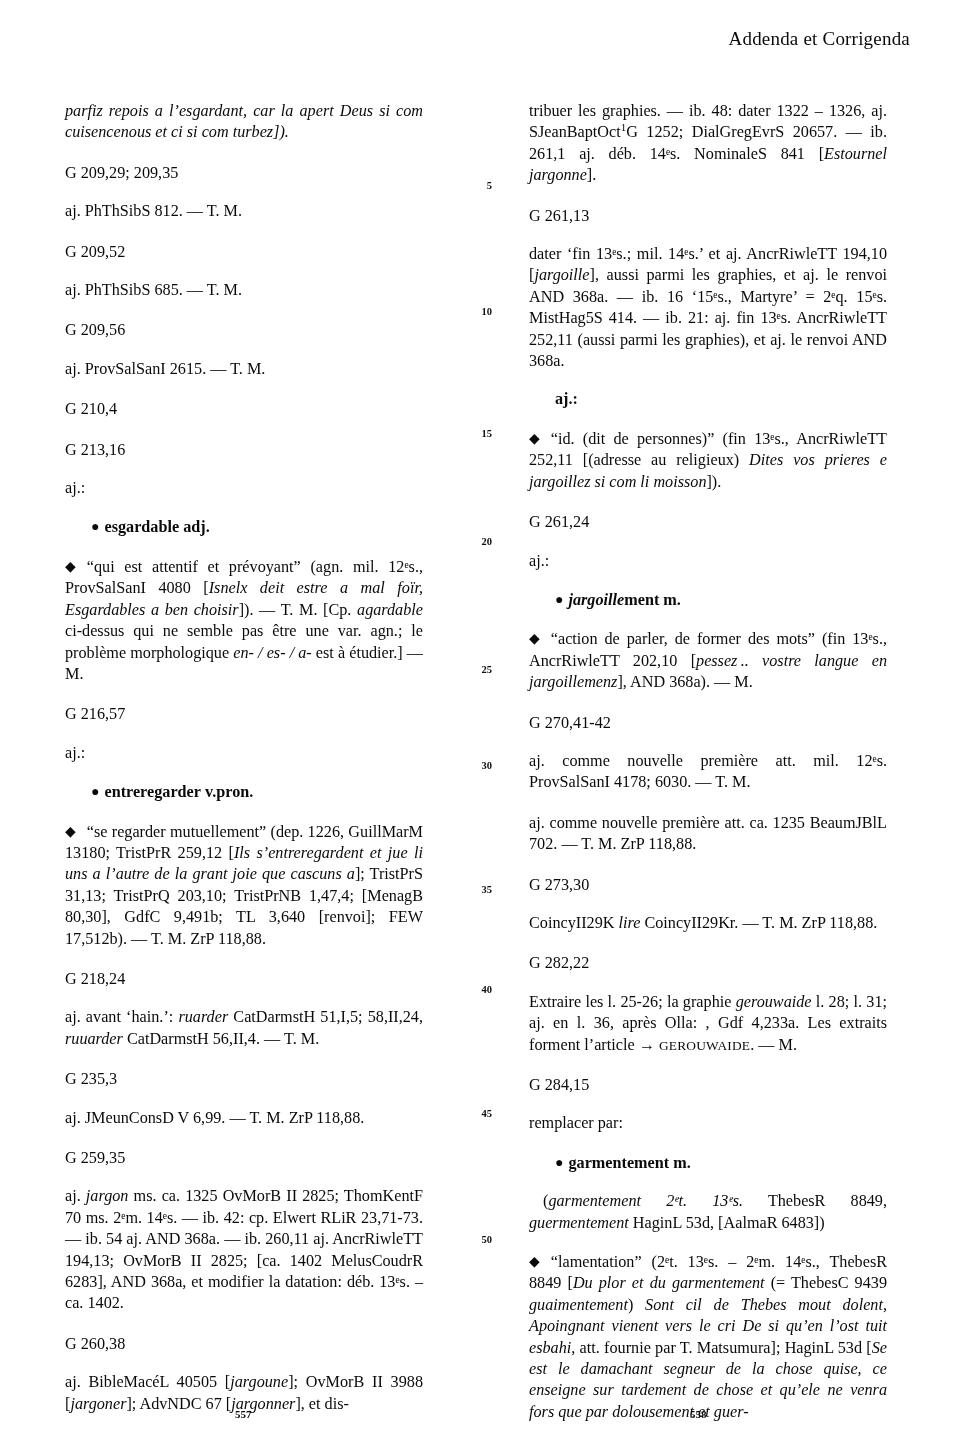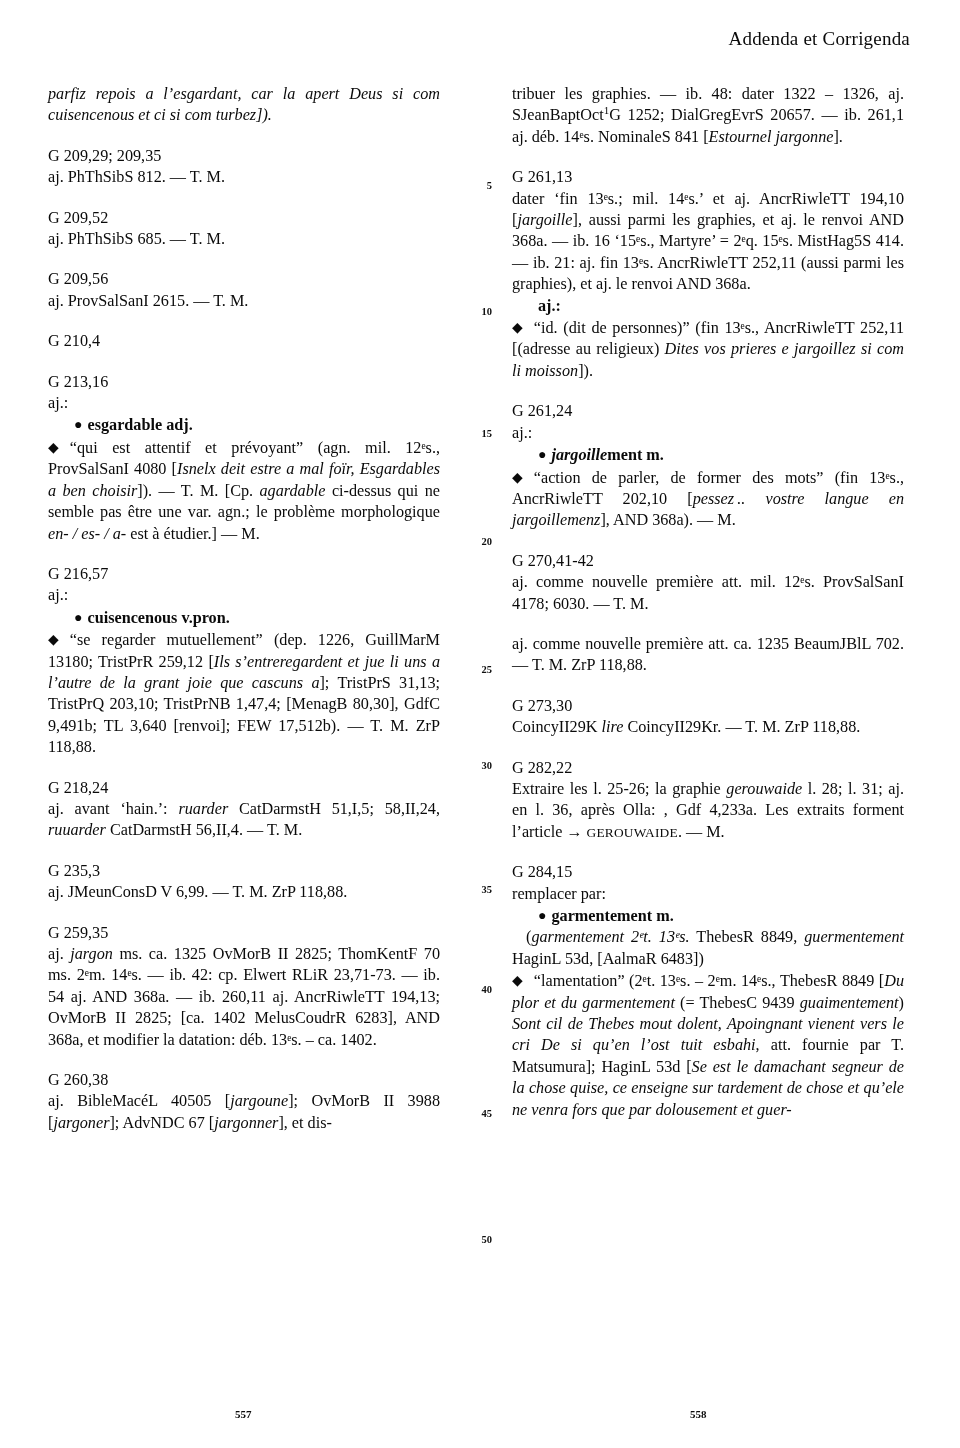--- a/index.html
+++ b/index.html
@@ -46,21 +46,21 @@
     line-height: 21.4px;
     text-align: justify;
     text-justify: inter-word;
   }
   .col-left  { left: 48px; }
   .col-right { left: 512px; }
 
   
   .entry { margin: 0 0 19px 0; }
   .entry:last-child { margin-bottom: 0; }
-  .line { margin: 0; }
+  .line { margin: 17px; }
   .lemma-head { font-weight: normal; }
 
   
   .bullet-line {
     padding-left: 26px;
     font-weight: bold;
   }
   .dot::before {
     content: "\25CF";
     display: inline-block;
@@ -150,21 +150,21 @@
       <div class="entry">
         <p class="line lemma-head">G 213,16</p>
         <p class="line">aj.:</p>
         <p class="line bullet-line"><span class="dot"></span><span>esgardable</span><span class="pos">&nbsp;</span><span class="pos">adj.</span></p>
         <p class="line diamond-line"><span class="diamond"></span><span>“qui est attentif et prévoyant” (agn. mil. 12ᵉs., ProvSalSanI 4080 [<i>Isnelx deit estre a mal foïr, Esgardables a ben choisir</i>]). — T. M. [Cp. <i>agardable</i> ci-dessus qui ne semble pas être une var. agn.; le problème morphologique <i>en- / es- / a-</i> est à étudier.] — M.</span></p>
       </div>
 
       <div class="entry">
         <p class="line lemma-head">G 216,57</p>
         <p class="line">aj.:</p>
-        <p class="line bullet-line"><span class="dot"></span><span>cuisencenous</span><span class="pos">&nbsp;</span><span class="pos">v.pron.</span></p>
+        <p class="line bullet-line"><span class="dot"></span><span>entreregarder</span><span class="pos">&nbsp;</span><span class="pos">v.pron.</span></p>
         <p class="line diamond-line"><span class="diamond"></span><span>“se regarder mutuellement” (dep. 1226, GuillMarM 13180; TristPrR 259,12 [<i>Ils s’entreregardent et jue li uns a l’autre de la grant joie que cascuns a</i>]; TristPrS 31,13; TristPrQ 203,10; TristPrNB 1,47,4; [MenagB 80,30], GdfC 9,491b; TL 3,640 [renvoi]; FEW 17,512b). — T. M. ZrP 118,88.</span></p>
       </div>
 
       <div class="entry">
         <p class="line lemma-head">G 218,24</p>
         <p class="line">aj. avant ‘hain.’: <i>ruarder</i> CatDarmstH 51,I,5; 58,II,24, <i>ruuarder</i> CatDarmstH 56,II,4. — T. M.</p>
       </div>
 
       <div class="entry">
         <p class="line lemma-head">G 235,3</p>

